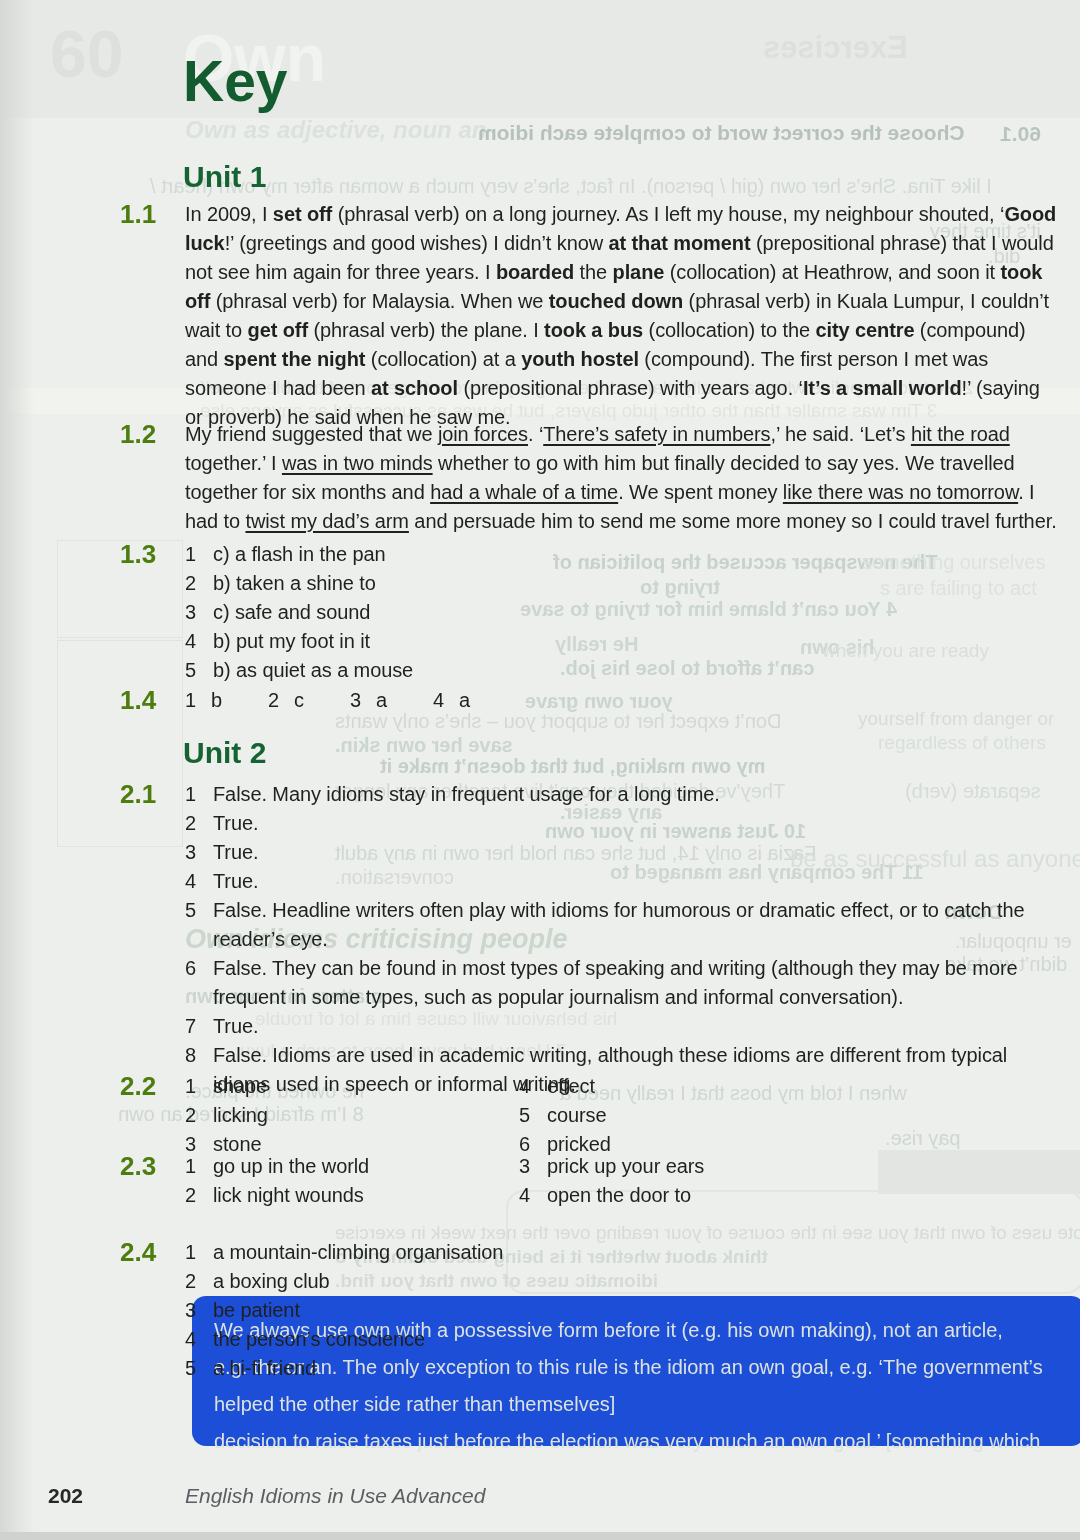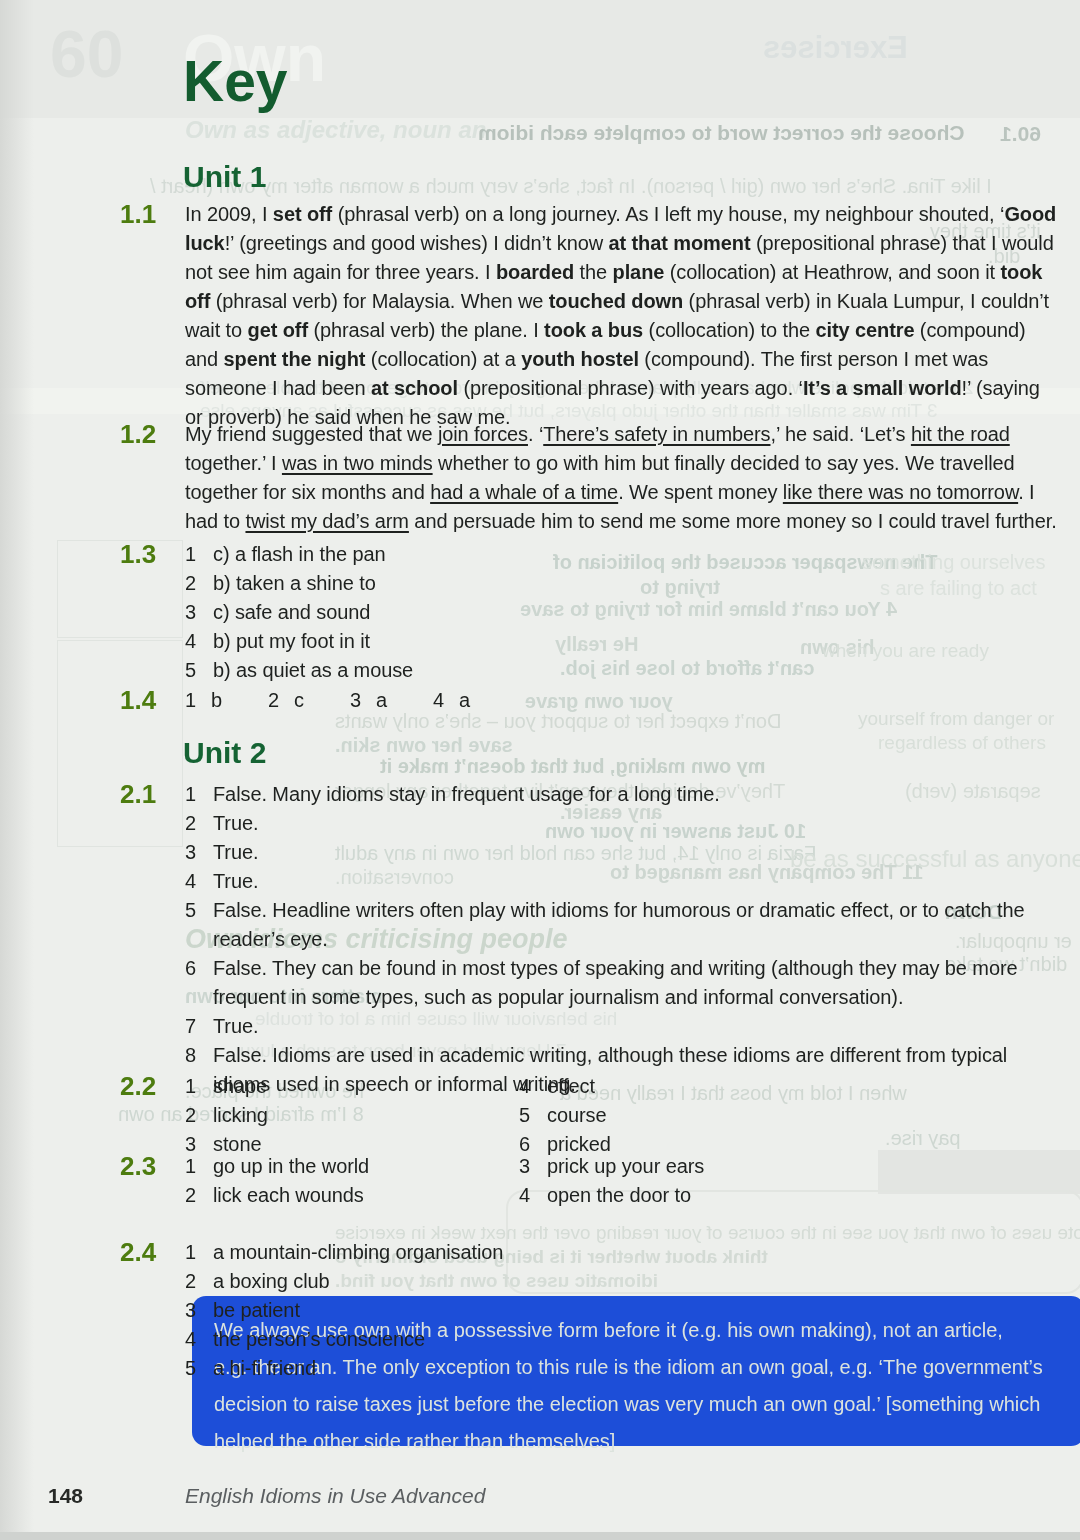--- a/index.html
+++ b/index.html
@@ -102,22 +102,22 @@
       <div class="ghost mir" style="left: 118px; top: 1103px; font-size: 20px; color: rgb(206, 215, 209);">8  I’m afraid I scored an own</div>
       <div class="ghost mir" style="left: 885px; top: 1127px; font-size: 20px; color: rgb(206, 215, 209);">pay rise.</div>
       <div class="ghost mir" style="left: 335px; top: 1222px; font-size: 19px; color: rgb(213, 220, 214);">Note uses of own that you see in the course of your reading over the next week in exercise</div>
       <div class="ghost mir" style="left: 335px; top: 1246px; font-size: 19px; color: rgb(211, 218, 212); font-weight: 700;">think about whether it is being used ordinarily o</div>
       <div class="ghost mir" style="left: 335px; top: 1270px; font-size: 19px; color: rgb(213, 220, 214); font-weight: 700;">idiomatic uses of own that you find.</div>
     </div>
 
   <div class="notebox">
       <div class="nline">We always use own with a possessive form before it (e.g. his own making), not an article,</div>
       <div class="nline">e.g. the or an. The only exception to this rule is the idiom an own goal, e.g. ‘The government’s</div>
+      <div class="nline">helped the other side rather than themselves]</div>
       <div class="nline">decision to raise taxes just before the election was very much an own goal.’ [something which</div>
-      <div class="nline">helped the other side rather than themselves]</div>
     </div>
 
   <div class="left-edge"></div>
 
   <div class="content">
 
     <div class="title">Key</div>
 
     <div class="unit u1">Unit 1</div>
 
@@ -256,21 +256,21 @@
     <div class="sec s23">
       <div class="sn">2.3</div>
       <div class="sc cols">
         <div class="col1">
             <div class="li">
               <span class="n">1</span>
               <span class="t">go up in the world</span>
             </div>
             <div class="li">
               <span class="n">2</span>
-              <span class="t">lick each wounds</span>
+              <span class="t">lick night wounds</span>
             </div>
           </div>
         <div class="col2">
             <div class="li">
               <span class="n">3</span>
               <span class="t">prick up your ears</span>
             </div>
             <div class="li">
               <span class="n">4</span>
               <span class="t">open the door to</span>
@@ -299,18 +299,18 @@
             <span class="t">the person’s conscience</span>
           </div>
           <div class="li">
             <span class="n">5</span>
             <span class="t">a hi-fi friend</span>
           </div>
         </div>
     </div>
 
     <div class="footer">
-      <span class="pn">148</span>
+      <span class="pn">202</span>
       <span class="bt">English Idioms in Use Advanced</span>
     </div>
 
   </div>
 </div>
 
 </body></html>

